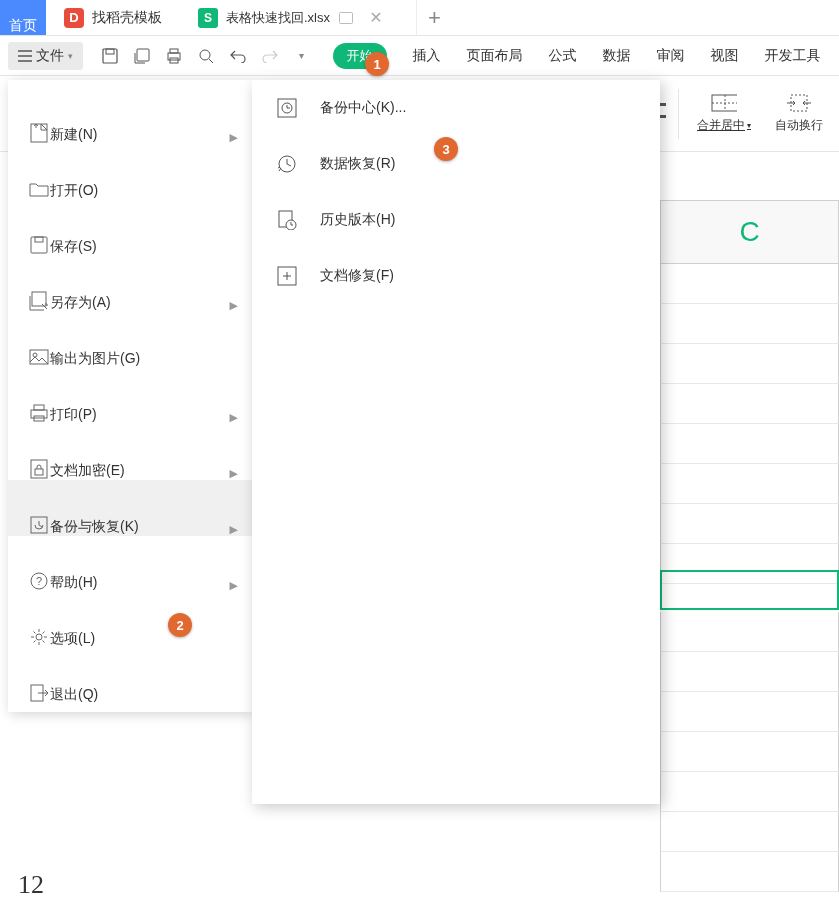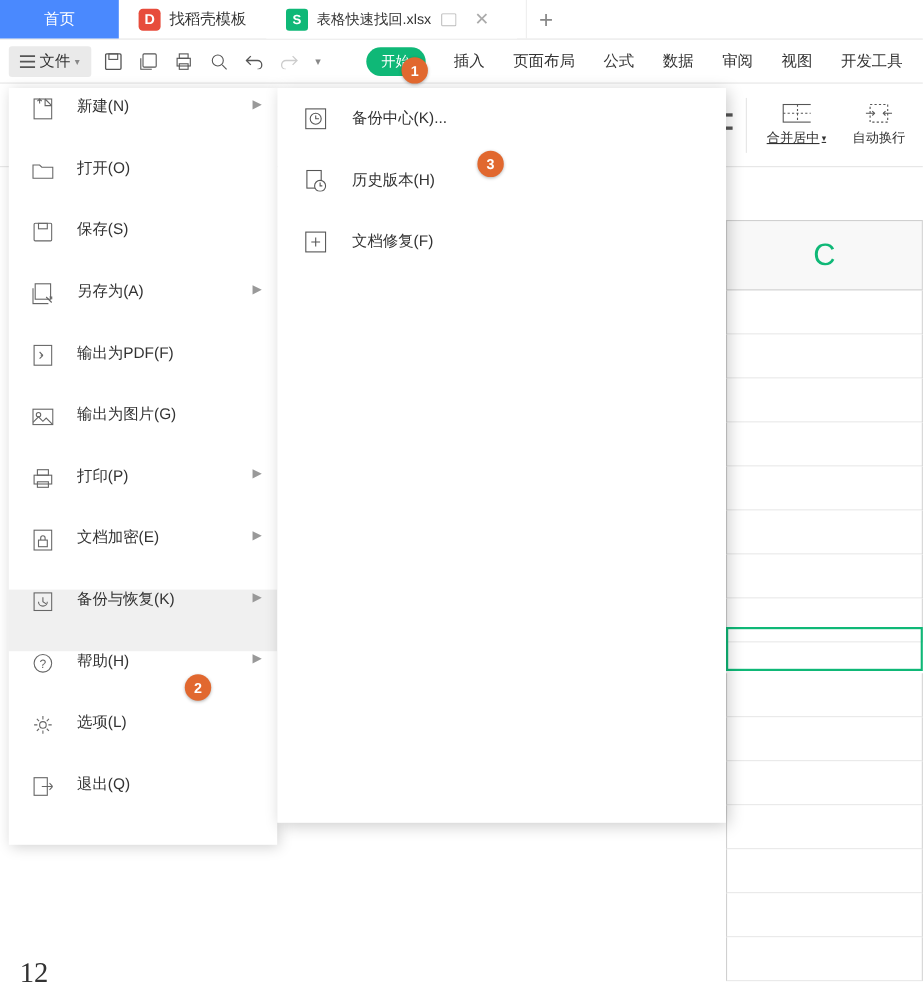--- a/index.html
+++ b/index.html
@@ -1,50 +1,50 @@
 <!DOCTYPE html>
 <html><head>
 <meta charset="utf-8">
 <style>
 * { box-sizing: border-box; margin: 0; padding: 0; font-family: "Microsoft YaHei", sans-serif; }
 body { width: 839px; height: 902px; background: #fff; overflow: hidden; position: relative; }
 
 
 .tab-bar { display: flex; height: 36px; border-bottom: 1px solid #e5e5e5; background: #fff; align-items: stretch; }
 .tab { display: flex; align-items: center; padding: 0 18px; font-size: 14px; color: #333; gap: 8px; position: relative; }
-.tab.home { background: #4a89fe; color: #fff; padding: 0 40px; }
+.tab.home { background: #4a89fe; color: #fff; padding: 0 9px; align-items: flex-end; }
 .tab.templates { }
 .tab.active-doc { background: #fff; padding-right: 10px; }
 .doc-title { font-size: 13px; }
 .dk-icon { width: 20px; height: 20px; background: #e74c3c; border-radius: 4px; color: #fff; display: flex; align-items: center; justify-content: center; font-size: 13px; font-weight: bold; }
 .xls-icon { width: 20px; height: 20px; background: #0fb877; border-radius: 3px; color: #fff; display: flex; align-items: center; justify-content: center; font-size: 12px; font-weight: bold; }
 .tab-controls { display: flex; align-items: center; gap: 14px; margin-left: auto; padding-right: 14px; color: #888; }
 .tab-close, .tab-screen { width: 16px; height: 16px; display: flex; align-items: center; justify-content: center; cursor: pointer; color: #aaa; font-size: 16px; }
 .tab-plus { width: 36px; display: flex; align-items: center; justify-content: center; cursor: pointer; color: #888; font-size: 22px; font-weight: 300; border-left: 1px solid #eee; margin-left: 8px; }
 
 
 .toolbar { display: flex; align-items: center; height: 40px; padding: 0 8px; gap: 2px; border-bottom: 1px solid #e5e5e5; }
-.tb-btn { width: 30px; height: 30px; display: flex; align-items: center; justify-content: flex-start; cursor: pointer; border-radius: 3px; color: #555; }
+.tb-btn { width: 30px; height: 30px; display: flex; align-items: center; justify-content: center; cursor: pointer; border-radius: 3px; color: #555; }
 .tb-btn.file { width: auto; padding: 0 10px; gap: 4px; background: #eaeaea; font-size: 14px; color: #333; height: 28px; }
 .tb-sep { width: 8px; }
 .ribbon-tabs { display: flex; gap: 26px; margin-left: 14px; font-size: 14px; color: #333; align-items: center; }
 .ribbon-tab { cursor: pointer; position: relative; }
 .ribbon-tab.start { background: #0fb877; color: #fff; padding: 4px 14px; border-radius: 14px; font-size: 13px; }
 
 
 .ribbon-content { height: 76px; border-bottom: 1px solid #e5e5e5; display: flex; justify-content: flex-end; padding-right: 10px; align-items: center; gap: 12px; }
 .ribbon-item { display: flex; flex-direction: column; align-items: center; gap: 4px; font-size: 12px; color: #333; cursor: pointer; padding: 4px 6px; }
 .vbar { width: 1px; height: 50px; background: #e5e5e5; }
 .ribbon-icon { width: 26px; height: 20px; display: flex; align-items: center; justify-content: center; }
 .partial-row-icon { display: flex; flex-direction: column; gap: 3px; }
 .partial-row-icon .r { width: 20px; height: 3px; background: #555; }
 
 
 .file-menu { position: absolute; left: 8px; top: 80px; width: 244px; background: #fff; box-shadow: 2px 2px 12px rgba(0,0,0,0.18); z-index: 100; padding: 8px 0; }
-.file-item { display: flex; align-items: flex-start; height: 56px; padding: 0 20px; gap: 20px; font-size: 14px; color: #333; cursor: pointer; position: relative; }
+.file-item { display: flex; align-items: flex-end; height: 56px; padding: 0 20px; font-size: 14px; color: #333; cursor: pointer; position: relative; }
 .file-item:hover, .file-item.hovered { background: #f0f0f0; }
 .file-item .arrow { position: absolute; right: 14px; color: #999; font-size: 11px; }
 .file-icon { width: 22px; height: 22px; display: flex; align-items: center; justify-content: center; color: #666; }
 
 
 .sub-menu { position: absolute; left: 252px; top: 80px; width: 408px; background: #fff; box-shadow: 3px 3px 14px rgba(0,0,0,0.22); z-index: 101; padding-bottom: 500px; }
 .sub-header { padding: 14px 20px 10px; font-size: 13px; color: #666; }
 .sub-item { display: flex; align-items: center; height: 56px; padding: 0 24px; gap: 22px; font-size: 14px; color: #333; cursor: pointer; }
 .sub-icon { width: 22px; height: 22px; display: flex; align-items: center; justify-content: center; color: #555; }
 
@@ -212,29 +212,20 @@
           <rect x="3" y="1" width="14" height="14" fill="none" stroke="#666"></rect>
           <path d="M1 5v14h14" fill="none" stroke="#666"></path>
           <path d="M13 13l5 5M16 13h2v2" stroke="#666" fill="none"></path>
         </svg>
       </span>
     <span>另存为(A)</span>
     <span class="arrow">▶</span>
   </div>
   <div class="file-item">
     <span class="file-icon">
-        <svg width="18" height="20">
-          <rect x="1" y="1" width="16" height="18" fill="none" stroke="#666"></rect>
-          <path d="M1 10h-2m2 0l-3-3m3 3l-3 3" stroke="#666" fill="none" transform="translate(8,0)"></path>
-        </svg>
-      </span>
-    <span>输出为PDF(F)</span>
-  </div>
-  <div class="file-item">
-    <span class="file-icon">
         <svg width="20" height="16">
           <rect x="1" y="1" width="18" height="14" fill="none" stroke="#666"></rect>
           <circle cx="6" cy="6" r="2" fill="none" stroke="#666"></circle>
           <path d="M1 13l5-5 4 4 3-3 6 6" fill="none" stroke="#666"></path>
         </svg>
       </span>
     <span>输出为图片(G)</span>
   </div>
   <div class="file-item">
     <span class="file-icon">
@@ -302,20 +293,30 @@
 <div class="sub-menu">
   <div class="sub-item">
     <span class="sub-icon">
         <svg width="20" height="20">
           <rect x="1" y="1" width="18" height="18" fill="none" stroke="#555"></rect>
           <circle cx="10" cy="10" r="5" fill="none" stroke="#555"></circle>
           <path d="M10 7v3h3" stroke="#555" fill="none"></path>
         </svg>
       </span>
     <span>备份中心(K)...</span>
+  </div>
+  <div class="sub-item">
+    <span class="sub-icon">
+        <svg width="20" height="20">
+          <circle cx="10" cy="10" r="8" fill="none" stroke="#555"></circle>
+          <path d="M10 5v5l4 2" stroke="#555" fill="none"></path>
+          <path d="M4 14l-2 3M3 13l-2 1" stroke="#555"></path>
+        </svg>
+      </span>
+    <span>数据恢复(R)</span>
   </div>
   <div class="sub-item">
     <span class="sub-icon">
         <svg width="20" height="20">
           <rect x="2" y="1" width="13" height="16" fill="none" stroke="#555"></rect>
           <circle cx="14" cy="15" r="5" fill="#fff" stroke="#555"></circle>
           <path d="M14 12v3h2" stroke="#555" fill="none"></path>
         </svg>
       </span>
     <span>历史版本(H)</span>

